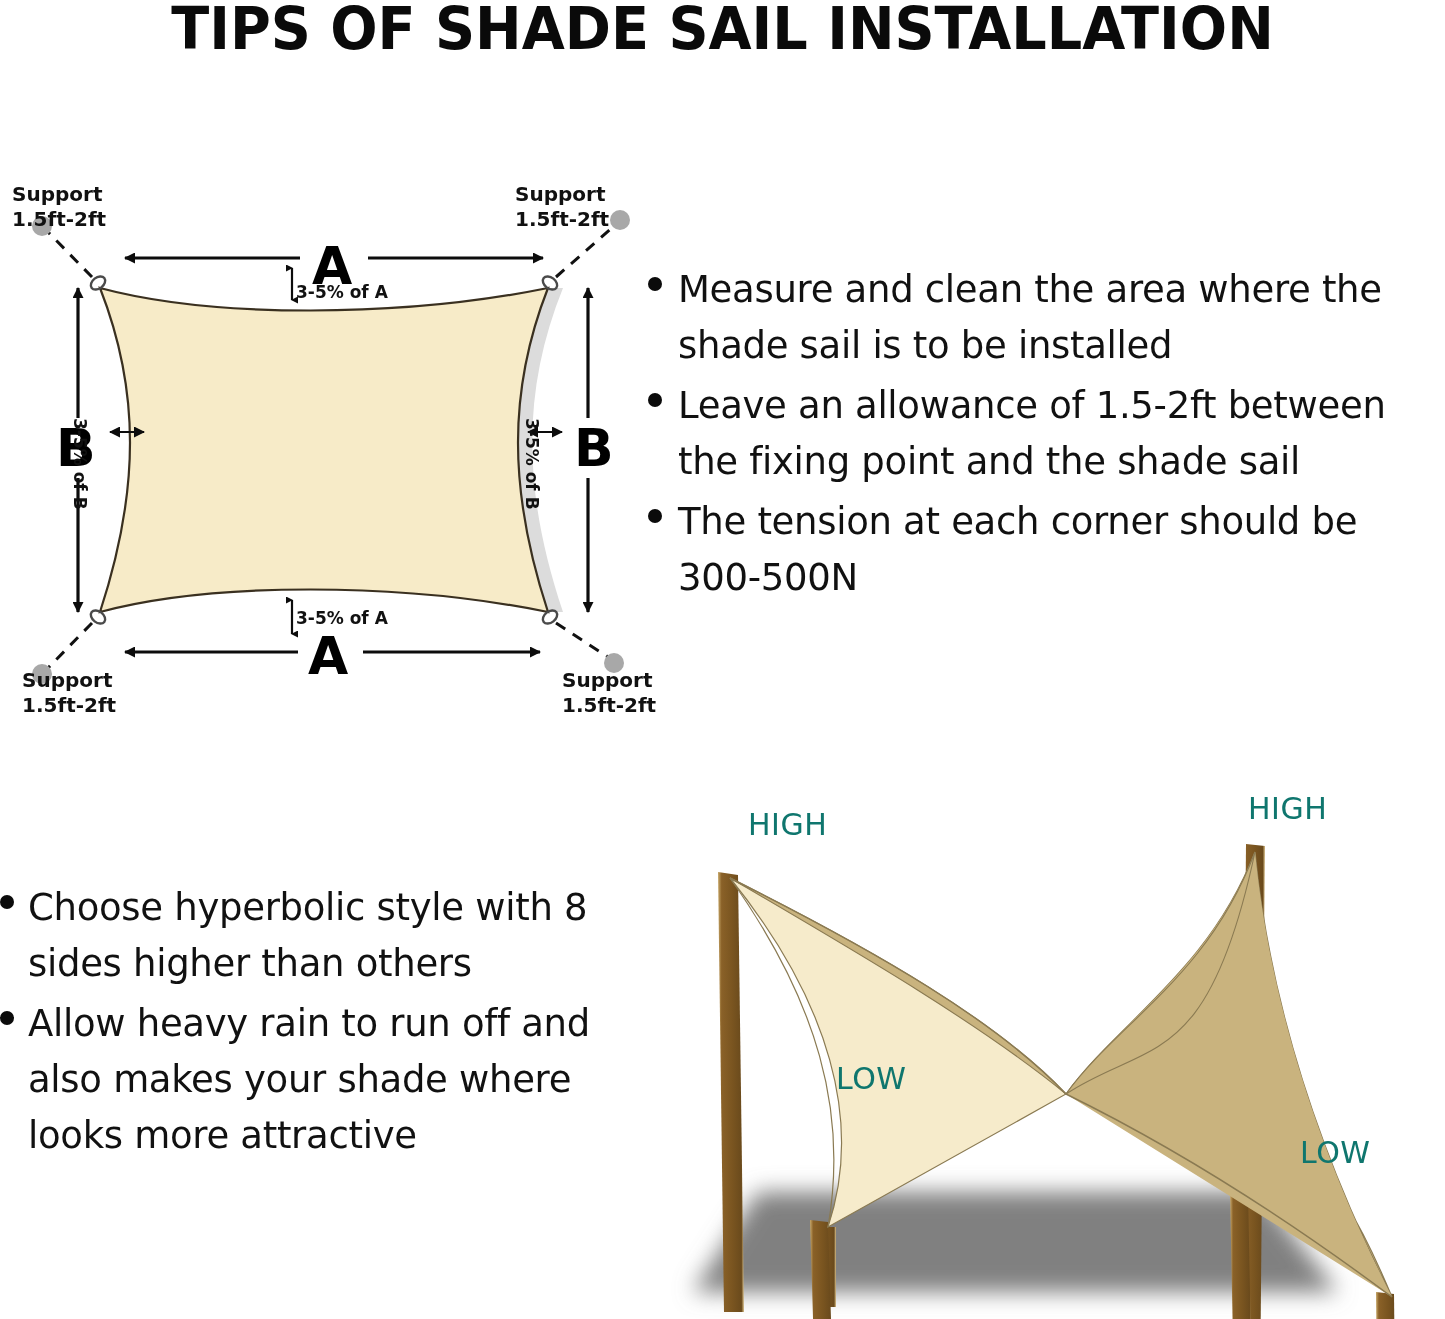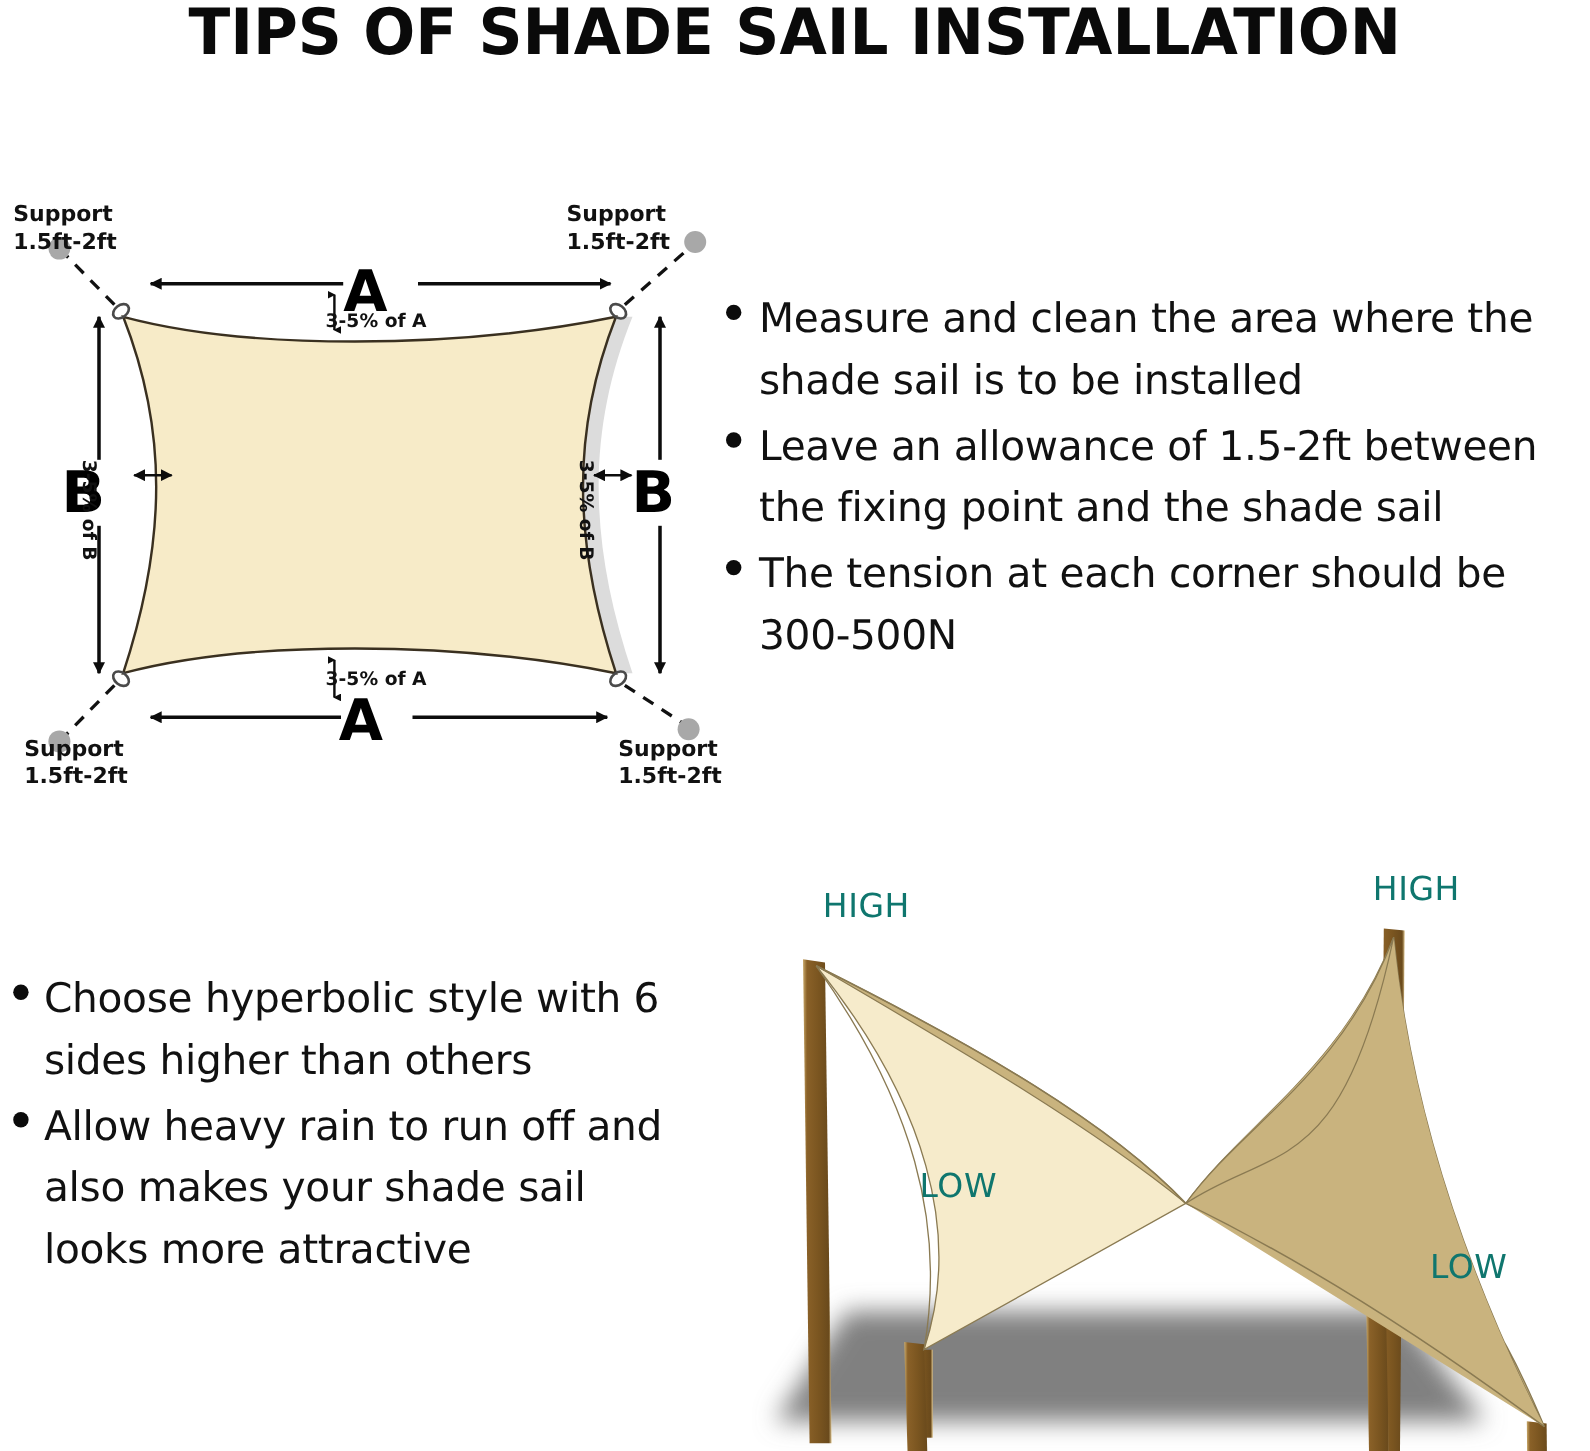--- a/index.html
+++ b/index.html
@@ -28,21 +28,21 @@
     font-size: 58px;
     letter-spacing: 0px;
     line-height: 66px;
     transform: scaleX(0.96);
     transform-origin: center top;
     white-space: nowrap;
     color: #0a0a0a;
   }
 
   
-  .panel { position: absolute; padding-left: 12px; }
+  .panel { position: absolute; }
 
   #rect-diagram-panel {
     left: 0px; top: 160px;
     width: 660px; height: 580px;
   }
   #tips-list-panel {
     left: 648px; top: 262px;
     width: 800px; height: 400px;
   }
   #hyperbolic-notes-panel {
@@ -271,25 +271,25 @@
       <span class="bullet-dot"></span>
       <span class="bullet-text">The tension at each corner should be 300-500N</span>
     </li>
   </ul>
 </div>
 
 <div class="panel" id="hyperbolic-notes-panel">
   <ul class="bullet-list">
     <li class="bullet-item">
       <span class="bullet-dot"></span>
-      <span class="bullet-text">Choose hyperbolic style with 6 sides higher than others</span>
-    </li>
-    <li class="bullet-item">
-      <span class="bullet-dot"></span>
-      <span class="bullet-text">Allow heavy rain to run off and also makes your shade sail looks more attractive</span>
+      <span class="bullet-text">Choose hyperbolic style with 8 sides higher than others</span>
+    </li>
+    <li class="bullet-item">
+      <span class="bullet-dot"></span>
+      <span class="bullet-text">Allow heavy rain to run off and also makes your shade where looks more attractive</span>
     </li>
   </ul>
 </div>
 
 <div class="panel" id="hyperbolic-diagram-panel">
 
   <svg width="797" height="547" viewBox="0 0 797 547">
     <defs>
       <filter id="shadowBlur" x="-25%" y="-60%" width="150%" height="230%">
         <feGaussianBlur stdDeviation="11"></feGaussianBlur>

